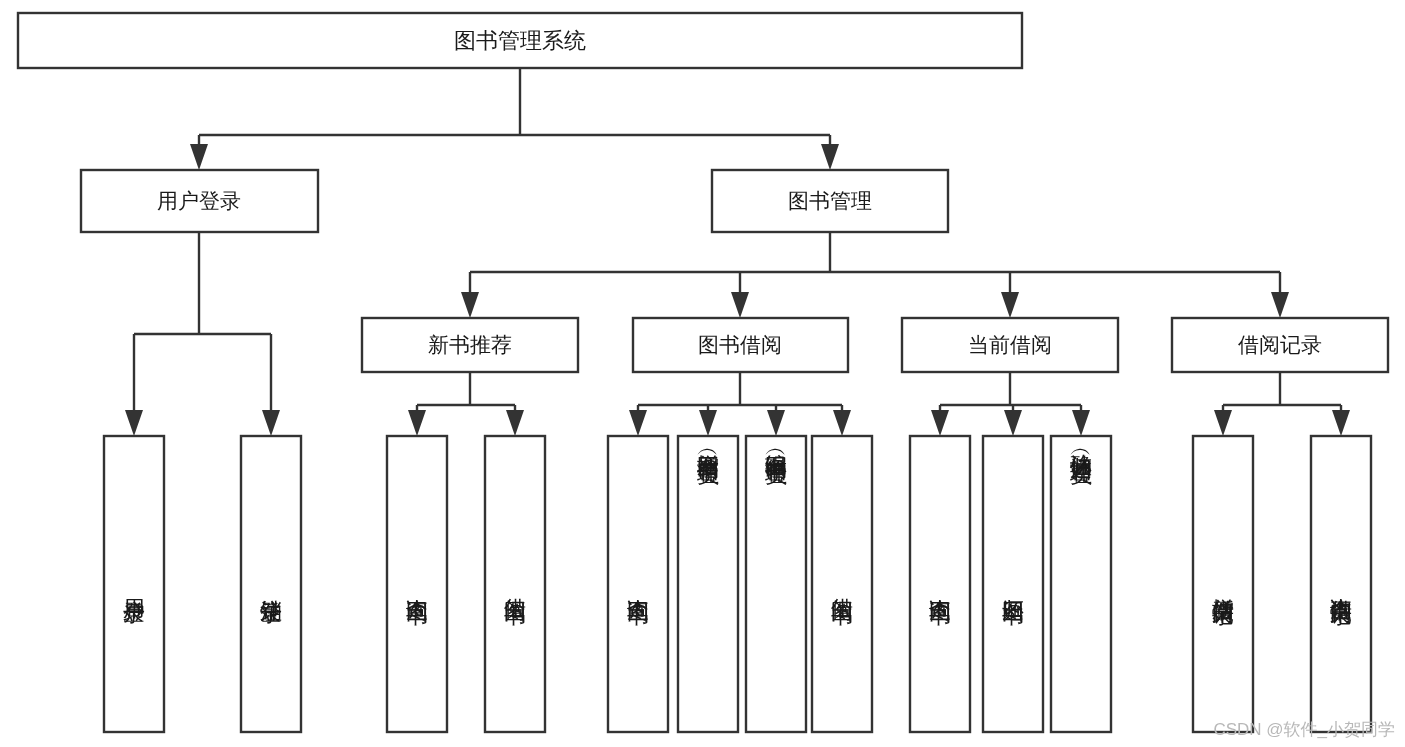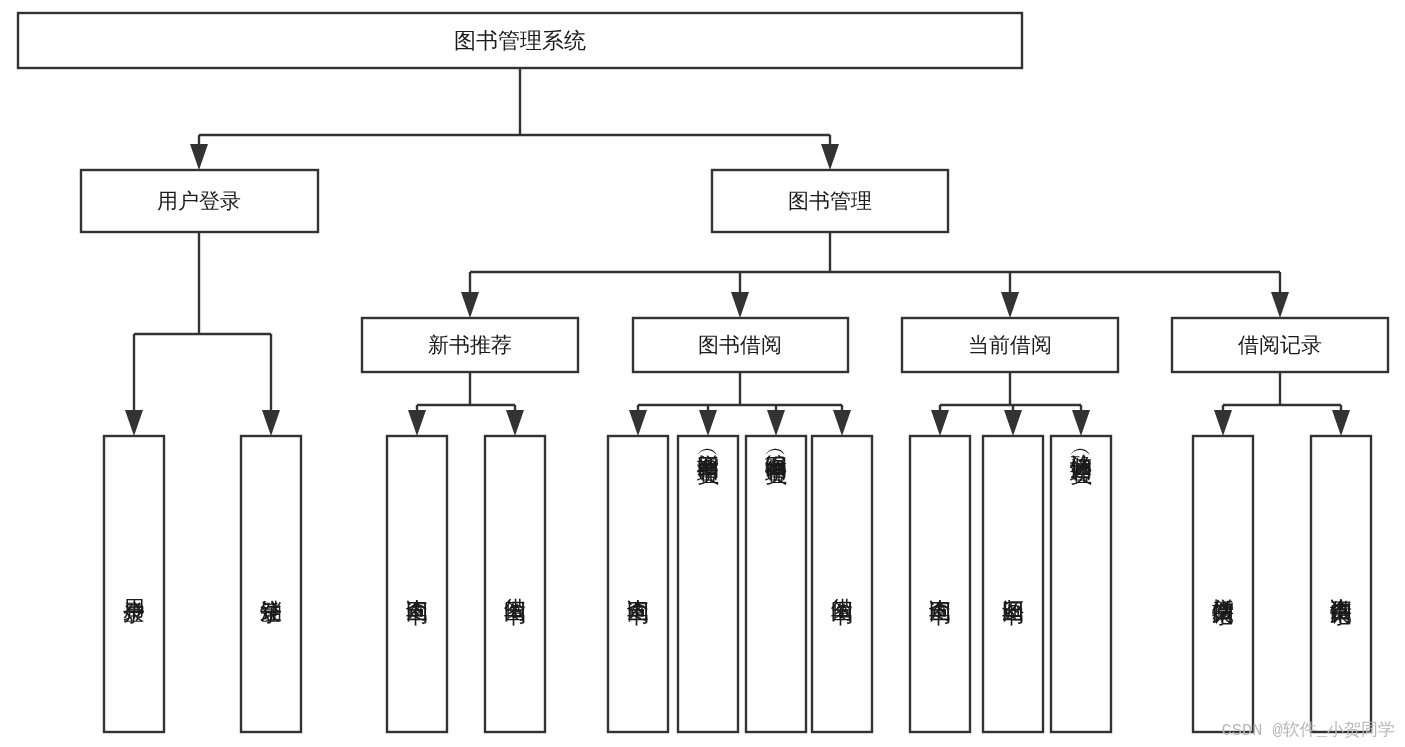--- a/index.html
+++ b/index.html
@@ -69,21 +69,21 @@
     line-height: 1.08;
     color: #1a1a1a;
     letter-spacing: 1.5px;
     white-space: nowrap;
     text-align: center;
   }
   .watermark {
     position: absolute;
     right: 10px;
     bottom: 6px;
-    font-family: Liberation Mono, monospace;
+    font-family: Liberation Sans, sans-serif;
     font-size: 17px;
     color: #b8b8b8;
     white-space: nowrap;
     pointer-events: none;
   }
 </style>
 </head>
 <body>
 
 <div id="diagram-root">

